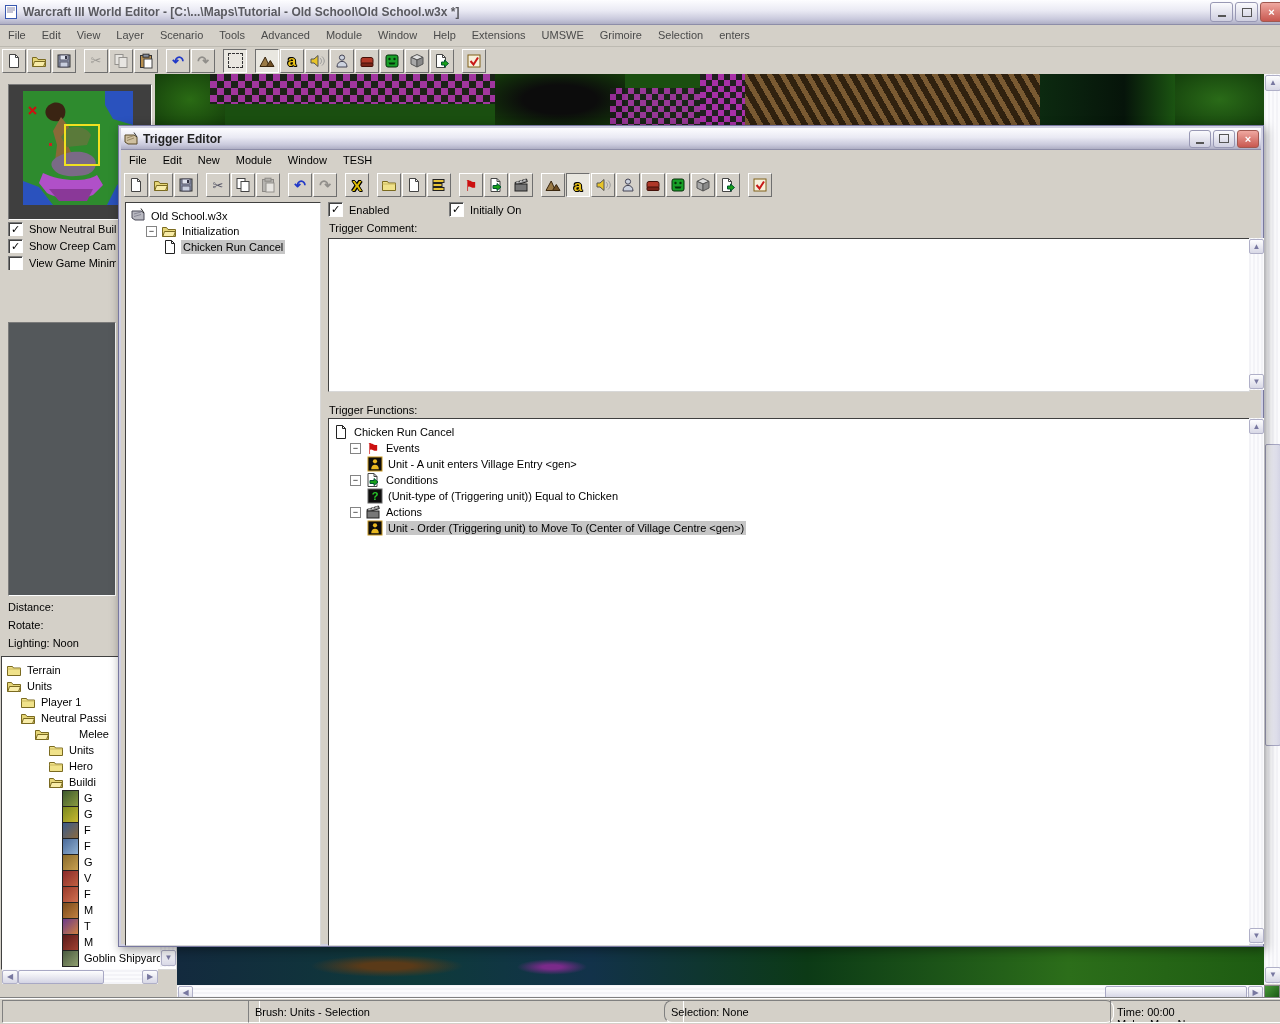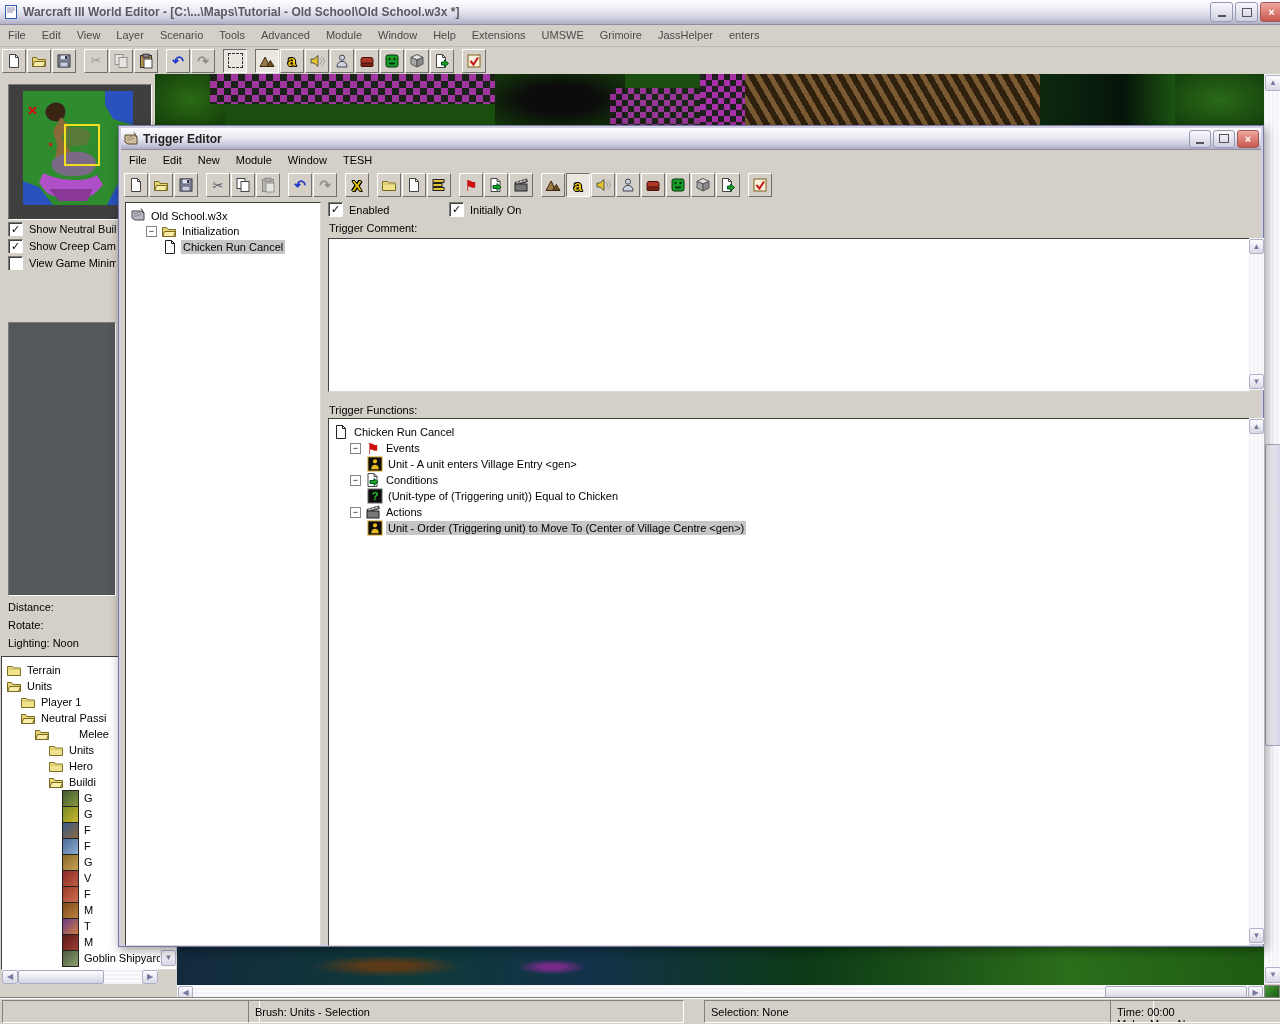--- a/index.html
+++ b/index.html
@@ -85,21 +85,21 @@
       <span class="menu-item">Layer</span>
       <span class="menu-item">Scenario</span>
       <span class="menu-item">Tools</span>
       <span class="menu-item">Advanced</span>
       <span class="menu-item">Module</span>
       <span class="menu-item">Window</span>
       <span class="menu-item">Help</span>
       <span class="menu-item">Extensions</span>
       <span class="menu-item">UMSWE</span>
       <span class="menu-item">Grimoire</span>
-      <span class="menu-item">JassHelper</span>
+      <span class="menu-item">Selection</span>
       <span class="menu-item">enters</span>
     </div>
 
   <div class="abs toolbar" id="main-toolbar" style="left:2px;top:47px;width:1276px;height:27px;">
       <button class="tb-btn">
         <span class="ic">
           <svg viewBox="0 0 16 16">
             <path d="M3.5 1.5h6l3 3v10h-9z" fill="#fff" stroke="#444"></path>
             <path d="M9.5 1.5v3h3" fill="none" stroke="#444"></path>
           </svg>
@@ -798,21 +798,21 @@
     </div>
   </div>
 
   <div class="abs" id="statusbar" style="left:0;top:997px;width:1280px;height:27px;background:#d4d0c8;border-top:1px solid #808080;box-shadow:inset 0 1px 0 #fff;">
       <div class="statusbar-sec" style="left: 2px; width: 244px;">
         <div></div>
       </div>
       <div class="statusbar-sec" style="left: 248px; width: 422px;">
         <div>Brush: Units - Selection</div>
       </div>
-      <div class="statusbar-sec" style="left: 704px; width: 436px;">
+      <div class="statusbar-sec" style="left: 664px; width: 436px; border-radius: 8px;">
         <div>Selection: None</div>
       </div>
       <div class="statusbar-sec" style="left: 1110px; width: 168px;">
         <div>Time: 00:00</div>
         <div>Melee Map: No</div>
       </div>
     </div>
 
 </div>
 

